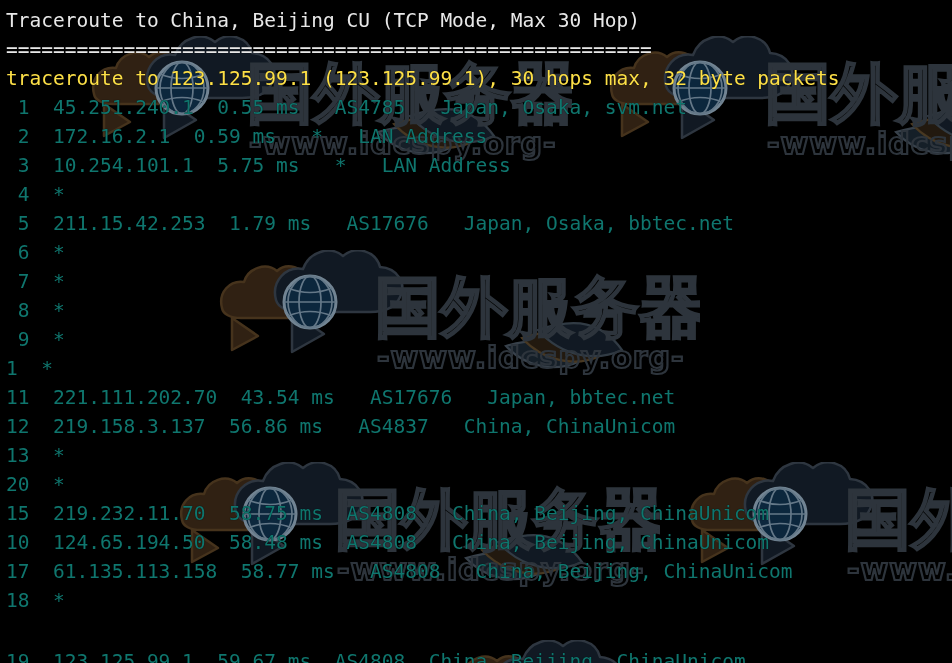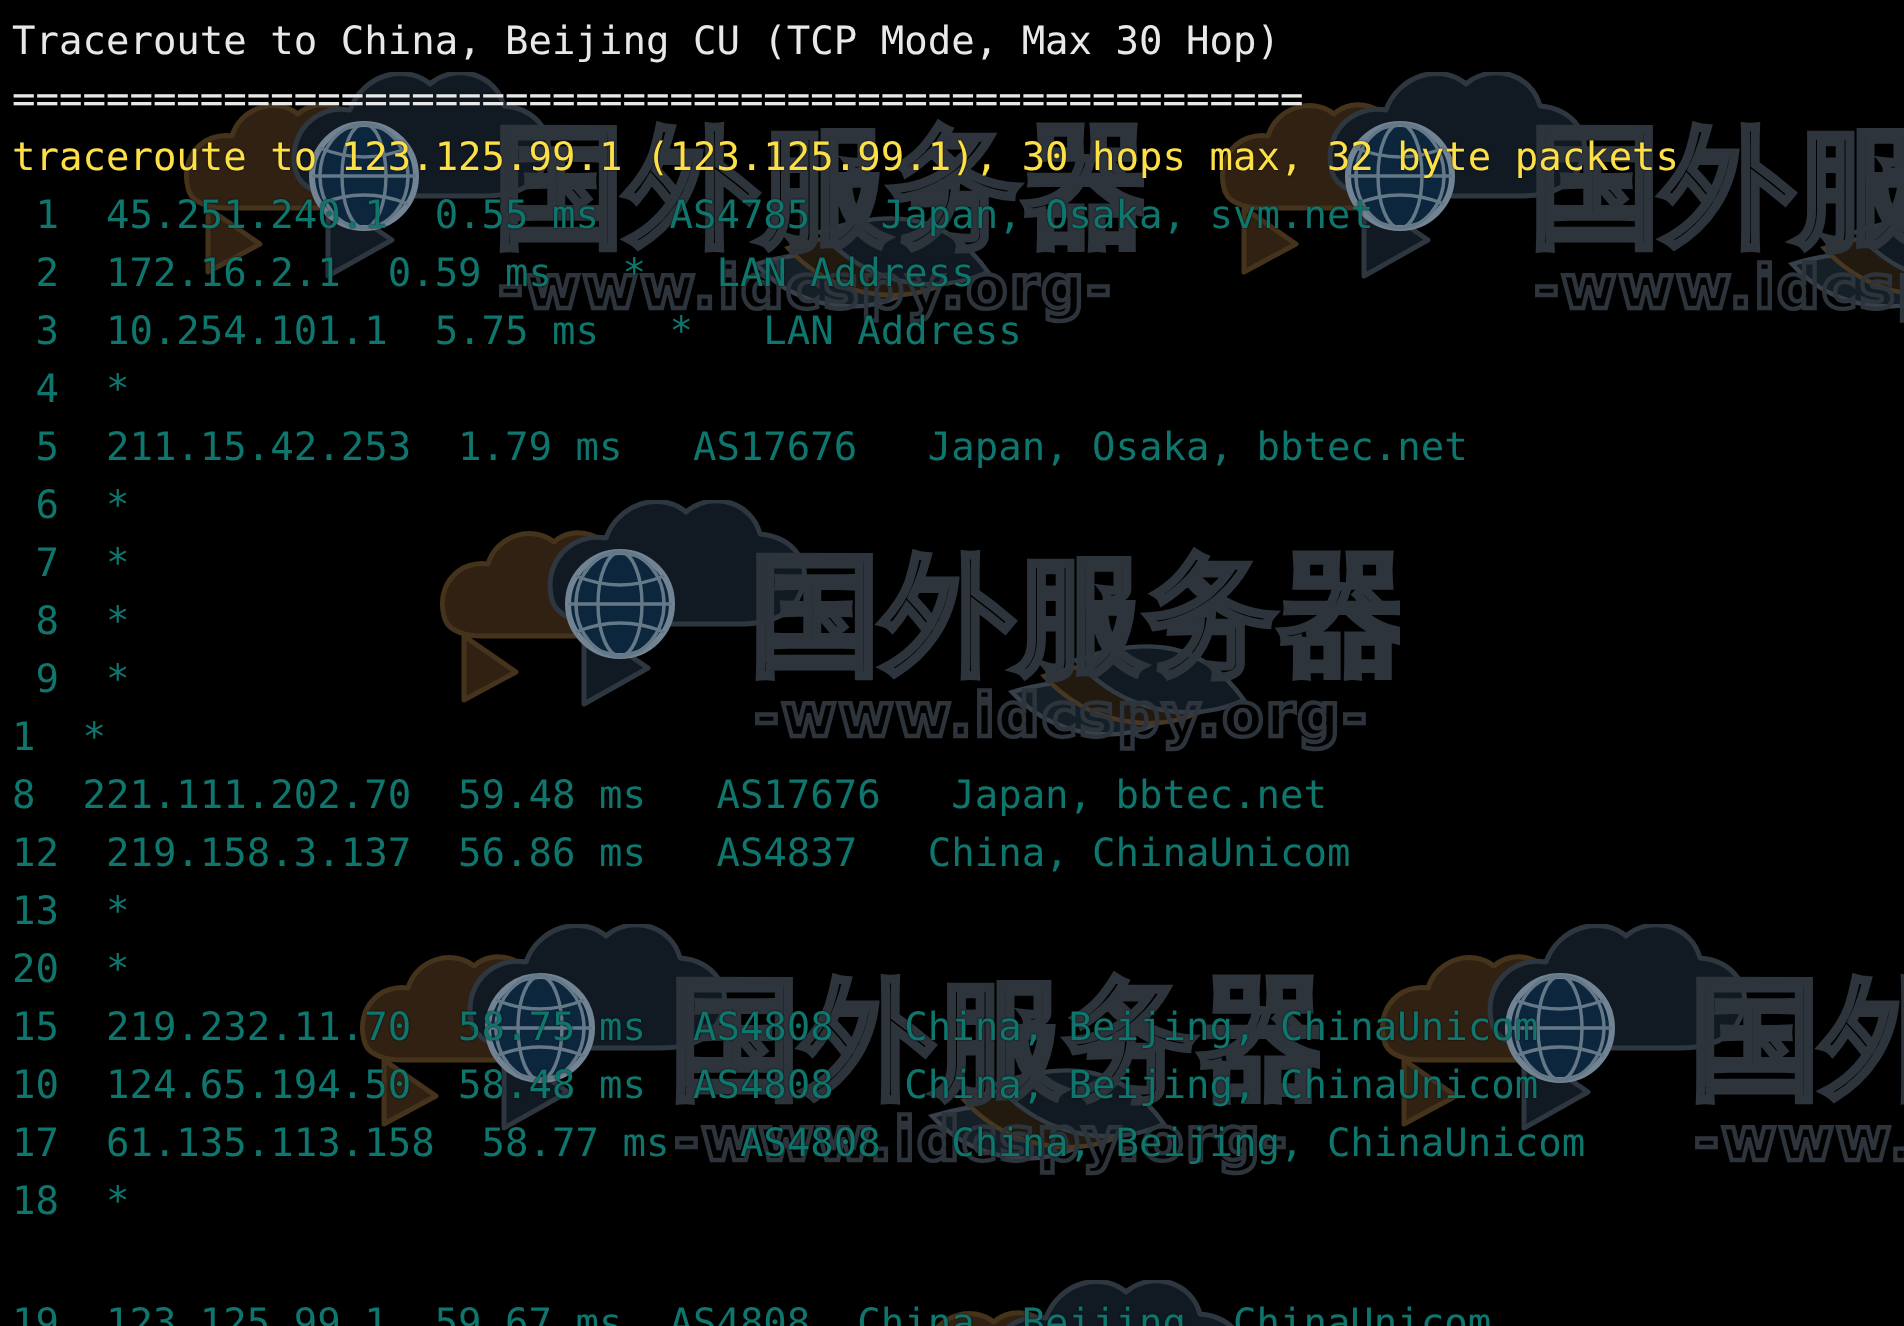--- a/index.html
+++ b/index.html
@@ -269,21 +269,21 @@
   <div class="line hop" style="top: 93px;"> 1  45.251.240.1  0.55 ms   AS4785   Japan, Osaka, svm.net</div>
       <div class="line hop" style="top: 122px;"> 2  172.16.2.1  0.59 ms   *   LAN Address</div>
       <div class="line hop" style="top: 151px;"> 3  10.254.101.1  5.75 ms   *   LAN Address</div>
       <div class="line hop" style="top: 180px;"> 4  *</div>
       <div class="line hop" style="top: 209px;"> 5  211.15.42.253  1.79 ms   AS17676   Japan, Osaka, bbtec.net</div>
       <div class="line hop" style="top: 238px;"> 6  *</div>
       <div class="line hop" style="top: 267px;"> 7  *</div>
       <div class="line hop" style="top: 296px;"> 8  *</div>
       <div class="line hop" style="top: 325px;"> 9  *</div>
       <div class="line hop" style="top: 354px;">1  *</div>
-      <div class="line hop" style="top: 383px;">8  221.111.202.70  59.48 ms   AS17676   Japan, bbtec.net</div>
+      <div class="line hop" style="top: 383px;">11  221.111.202.70  43.54 ms   AS17676   Japan, bbtec.net</div>
       <div class="line hop" style="top: 412px;">12  219.158.3.137  56.86 ms   AS4837   China, ChinaUnicom</div>
       <div class="line hop" style="top: 441px;">13  *</div>
       <div class="line hop" style="top: 470px;">20  *</div>
       <div class="line hop" style="top: 499px;">15  219.232.11.70  58.75 ms  AS4808   China, Beijing, ChinaUnicom</div>
       <div class="line hop" style="top: 528px;">10  124.65.194.50  58.48 ms  AS4808   China, Beijing, ChinaUnicom</div>
       <div class="line hop" style="top: 557px;">17  61.135.113.158  58.77 ms   AS4808   China, Beijing, ChinaUnicom</div>
       <div class="line hop" style="top: 586px;">18  *</div>
       <div class="line hop" style="top: 615px; margin-top: 32px;">19  123.125.99.1  59.67 ms  AS4808  China, Beijing, ChinaUnicom</div>
     </div>
 

